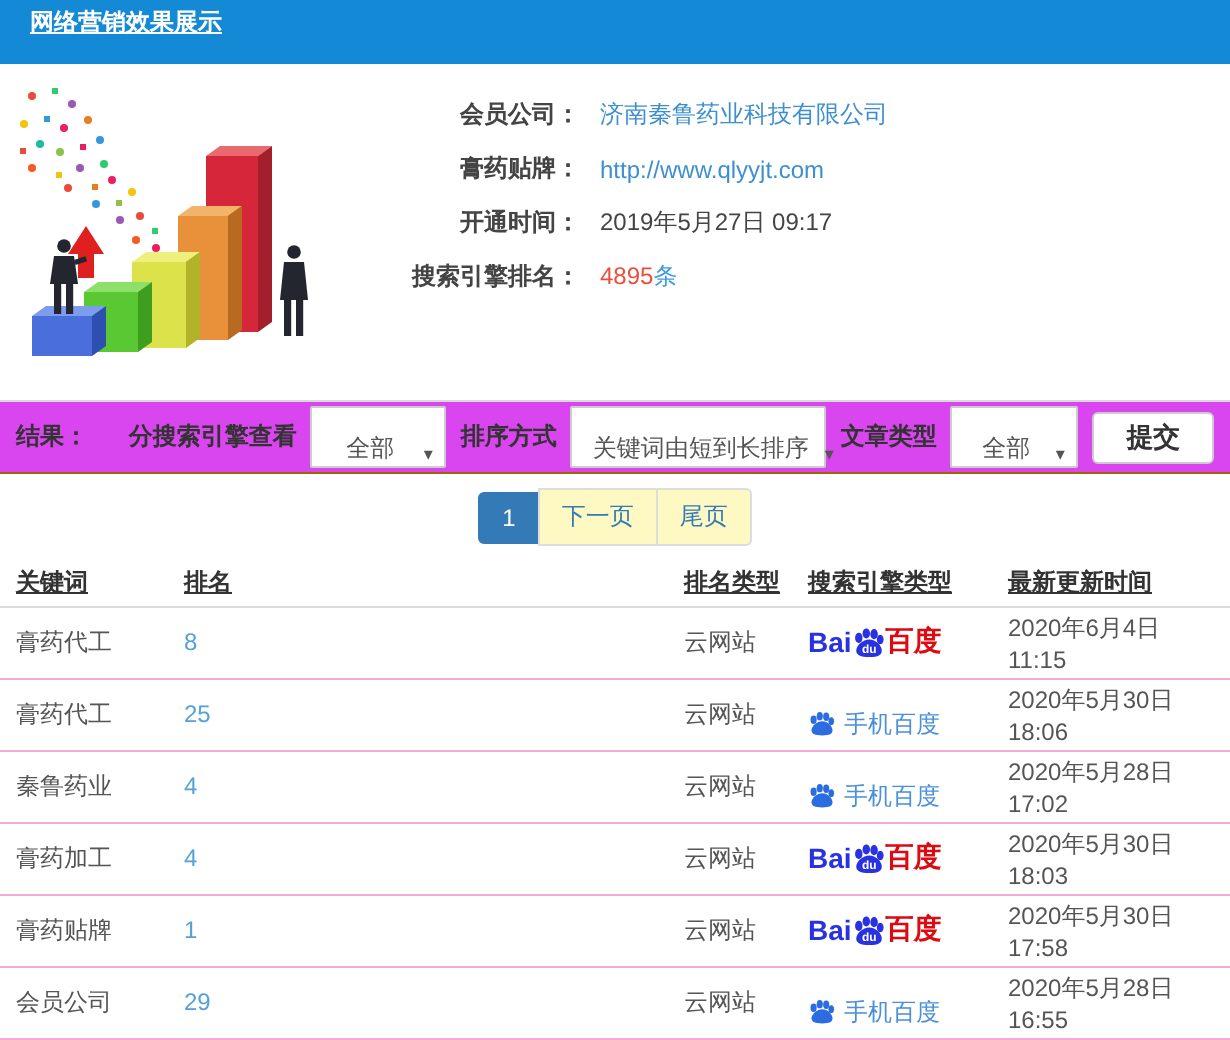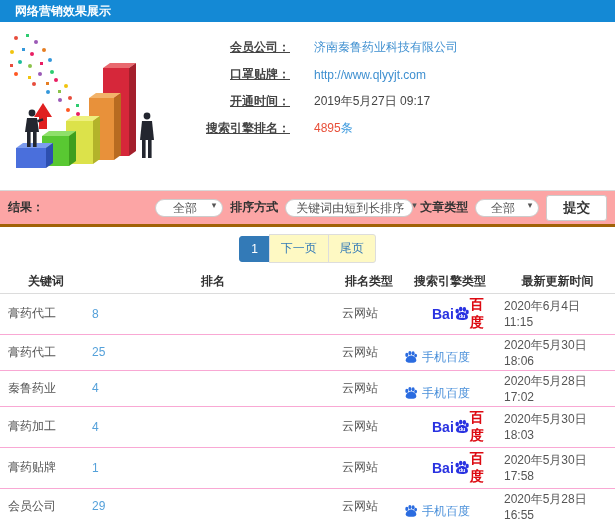--- a/index.html
+++ b/index.html
@@ -1,64 +1,64 @@
 <!DOCTYPE html>
 <html><head>
 <meta charset="utf-8">
 <style>
   * { margin:0; padding:0; box-sizing:border-box; }
   html,body { background:#fff; }
   body { font-family:"Liberation Sans","DejaVu Sans",sans-serif; font-size:12px; color:#555; }
   .page { position:relative; width:615px; height:520px; background:#fff; overflow:hidden; margin:0 auto; }
 
   
-  .topbar { height:22px; background:#1489d5; color:#fff; line-height:22px; padding-left:15px; font-weight:bold; font-size:12px; }
+  .topbar { height:32px; background:#1489d5; color:#fff; line-height:22px; padding-left:15px; font-weight:bold; font-size:12px;text-decoration:underline; }
 
   
   .info { position:relative; height:168px; }
   .illustration { position:absolute; left:4px; top:8px; width:172px; height:152px; }
   .info-fields { position:absolute; left:178px; top:12px; }
   .info-row { display:flex; align-items:center; height:27px; }
-  .info-label { width:112px; text-align:right; font-weight:bold; color:#444;text-decoration:underline; }
-  .info-value { margin-left:24px; }
+  .info-label { width:112px; text-align:right; font-weight:bold; color:#444; }
+  .info-value { margin-left:10px; }
   .link { color:#3e8fd0; text-decoration:none; cursor:pointer; }
   .value-plain { color:#444; }
   .value-red { color:#e8503a; }
   .value-blue { color:#3e9bdf; }
 
   
-  .filterbar { height:37px; background:#fca5a5; border-top:1px solid #d9d9d9; border-bottom:3px solid #a16207;
+  .filterbar { height:37px; background:#d946ef; border-top:1px solid #d9d9d9; border-bottom:1px solid #a16207;
                display:flex; align-items:center; padding:0 8px; }
   .result-label { font-weight:bold; color:#333; }
   .filters { margin-left:auto; display:flex; align-items:center; gap:7px; }
   .filter-label { font-weight:bold; color:#333; white-space:nowrap; }
-  .select { height:18px; background:#fff; border:1px solid #ccc; border-radius:13px; display:flex; align-items:flex-start;
+  .select { height:31px; background:#fff; border:1px solid #ccc; border-radius:1px; display:flex; align-items:flex-end;
             padding:0 6px; color:#555; cursor:pointer; white-space:nowrap; }
   .select .sel-text { flex:1; text-align:center; padding:0 4px; }
   .select .caret { color:#555; font-size:9px; margin-left:4px; }
   .btn-submit { height:26px; padding:0 16px; background:#fff; border:1px solid #ccc; border-radius:3px; color:#333; cursor:pointer; font-weight:bold; }
 
   
   .pagination { height:43px; display:flex; align-items:center; justify-content:center; gap:0; }
   .page-btn { min-width:30px; padding:5px 11px; border:1px solid #ddd; background:#fef9c3; color:#337ab7; cursor:pointer;
               margin-left:-1px; text-align:center; }
   .page-btn.first { border-radius:3px 0 0 3px; margin-left:0; }
   .page-btn.lastb { border-radius:0 3px 3px 0; }
   .page-btn.active { background:#337ab7; border-color:#337ab7; color:#fff; }
 
   
   table { width:615px; border-collapse:collapse; table-layout:fixed; }
   col.c1{width:88px;} col.c2{width:250px;} col.c3{width:62px;} col.c4{width:100px;} col.c5{width:115px;}
-  th { text-align:center; font-weight:bold; color:#333; height:23px; padding:2px 4px; border-bottom:1px solid #dcdcdc; font-size:12px; }
+  th { text-align:left; font-weight:bold; color:#333; height:23px; padding:2px 4px; border-bottom:1px solid #dcdcdc; font-size:12px;text-decoration:underline; }
   th:first-child, td:first-child { padding-left:8px; }
   td { height:28px; padding:2px 4px; border-bottom:1px solid #f9a8d4; color:#555; }
   td.rank a { color:#55a1da; }
 
   
-  .baidu-logo { display:inline-flex; align-items:center; font-weight:bold; font-size:14px; letter-spacing:0;margin-left:28px; }
+  .baidu-logo { display:inline-flex; align-items:center; font-weight:bold; font-size:14px; letter-spacing:0; }
   .baidu-logo .bai { color:#2932e1; font-style:normal; }
   .baidu-logo .cn { color:#dd0a12; }
   .mobile-baidu { display:inline-flex; align-items:center; gap:4px; color:#4a90da;margin-top:12px; }
   .paw { display:inline-block; vertical-align:middle; }
 </style>
 </head>
 <body>
 
 <div class="page">
 
@@ -144,37 +144,38 @@
         <rect x="144" y="110" width="3.6" height="18"></rect>
       </g>
     </svg>
 
     <div class="info-fields">
       <div class="info-row">
         <span class="info-label">会员公司：</span>
         <a class="info-value link">济南秦鲁药业科技有限公司</a>
       </div>
       <div class="info-row">
-        <span class="info-label">口罩贴牌：</span>
+        <span class="info-label">膏药贴牌：</span>
         <a class="info-value link">http://www.qlyyjt.com</a>
       </div>
       <div class="info-row">
         <span class="info-label">开通时间：</span>
         <span class="info-value value-plain">2019年5月27日 09:17</span>
       </div>
       <div class="info-row">
         <span class="info-label">搜索引擎排名：</span>
         <span class="info-value"><span class="value-red">4895</span><span class="value-blue">条</span></span>
       </div>
     </div>
   </div>
 
   <div class="filterbar">
     <span class="result-label">结果：</span>
     <div class="filters">
+      <span class="filter-label">分搜索引擎查看</span>
       <div class="select" style="width:68px">
         <span class="sel-text">全部</span>
         <span class="caret">▾</span>
       </div>
       <span class="filter-label">排序方式</span>
       <div class="select" style="width:128px">
         <span class="sel-text">关键词由短到长排序</span>
         <span class="caret">▾</span>
       </div>
       <span class="filter-label">文章类型</span>

